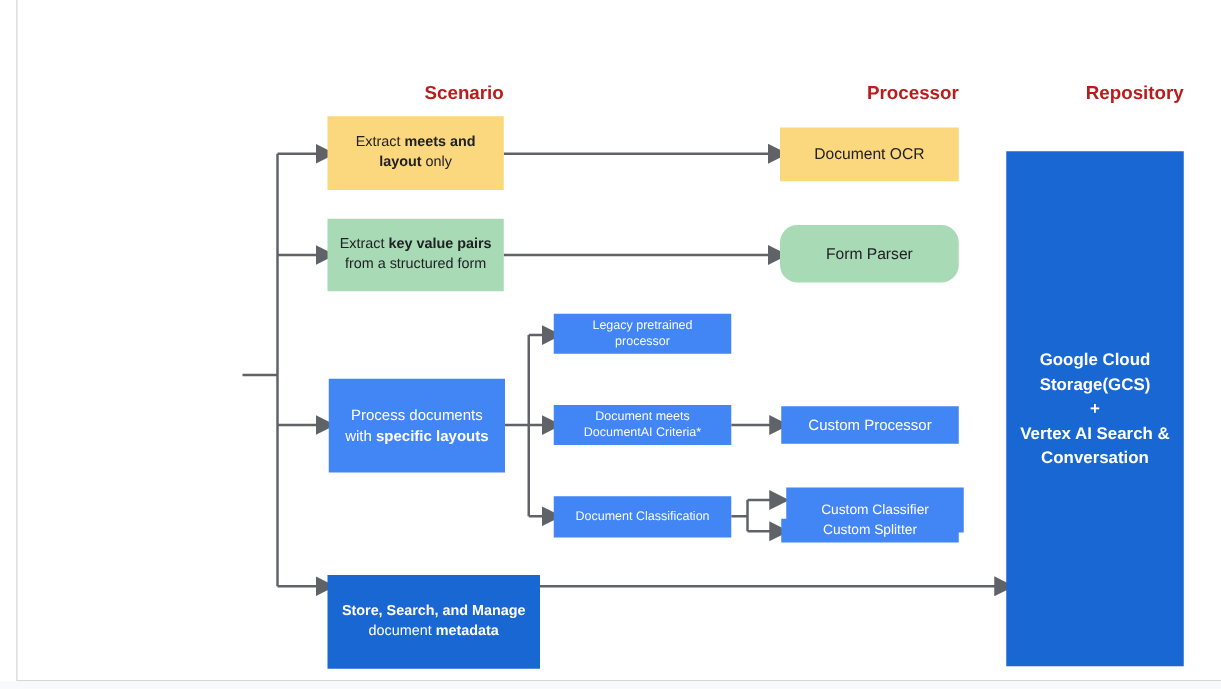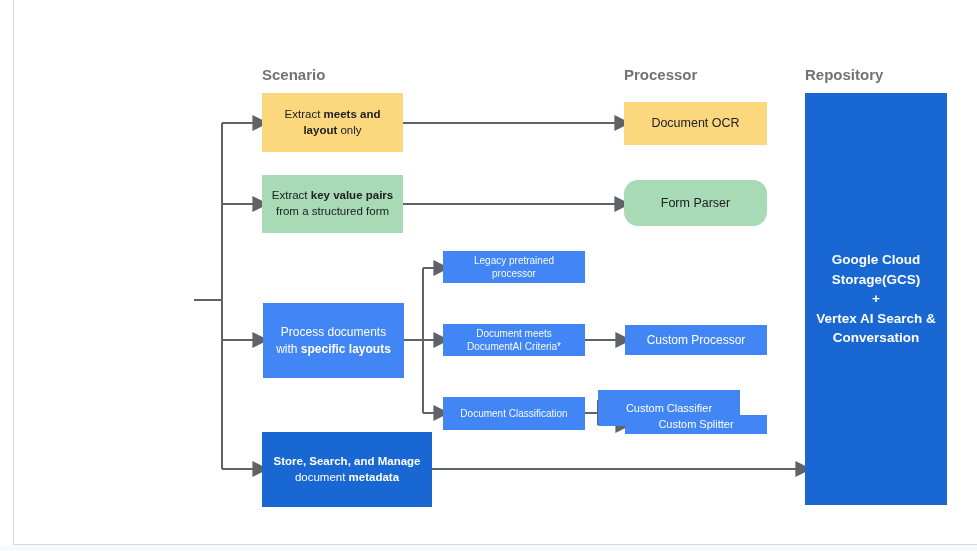--- a/index.html
+++ b/index.html
@@ -15,57 +15,57 @@
   .frame-left{position:absolute;left:13px;top:0;width:1px;height:544px;background:#d6d6d6;}
   .frame-bottom{position:absolute;left:13px;top:544px;width:964px;height:1px;background:#d6d6d6;}
   .below-strip{position:absolute;left:0;top:545px;width:977px;height:6px;background:#f8f9fa;}
 
   .diagram-title{
     position:absolute;left:240px;top:13px;width:500px;
     text-align:center;font-size:25px;font-weight:600;color:#202124;
     letter-spacing:0.2px;
   }
   .col-header{
-    position:absolute;top:66px;text-align:left;
-    font-size:15px;font-weight:bold;color:#737373;
+    position:absolute;top:66px;text-align:right;
+    font-size:15px;font-weight:bold;color:#b91c1c;
   }
   .col-header.scenario{left:262px;width:141px;}
   .col-header.processor{left:624px;width:143px;}
   .col-header.repository{left:805px;width:142px;}
 
   .node{
     position:absolute;display:flex;align-items:center;justify-content:center;
     text-align:center;box-sizing:border-box;padding:4px 8px;line-height:1.35;
   }
   .node b{font-weight:bold;}
 
   .start-node{
     left:37px;top:207px;width:157px;height:185px;
     background:var(--gray,#e8eaed);font-size:14px;line-height:1.55;color:#202124;
   }
   .yellow{background:var(--yellow,#fbd77e);color:#202124;}
   .green{background:var(--green,#a8dab5);color:#202124;}
   .blue{background:var(--blue,#4285f4);color:#ffffff;}
-  .darkblue{background:var(--dark_blue,#1967d2);color:#ffffff;}
+  .darkblue{background:var(--dark_blue,#1967d2);color:#ffffff;margin-top:28px;}
 
   .n-extract-text{left:262px;top:93px;width:141px;height:59px;font-size:11.5px;}
   .n-extract-pairs{left:262px;top:175px;width:141px;height:58px;font-size:11.5px;}
   .n-specific-layouts{left:263px;top:303px;width:141px;height:75px;font-size:12px;}
   .n-store-manage{left:262px;top:432px;width:170px;height:75px;font-size:11.5px;}
 
   .subnode{font-size:10px;line-height:1.3;color:rgba(255,255,255,0.96);}
   .n-legacy{left:443px;top:251px;width:142px;height:32px;}
   .n-criteria{left:443px;top:324px;width:142px;height:32px;}
   .n-classification{left:443px;top:397px;width:142px;height:33px;}
 
   .proc{font-weight:normal;font-size:12.5px;}
   .n-ocr{left:624px;top:102px;width:143px;height:43px;}
   .n-form-parser{left:624px;top:180px;width:143px;height:46px;border-radius:14px;}
   .n-custom-processor{left:625px;top:325px;width:142px;height:30px;font-size:12px;}
-  .n-custom-classifier{left:598px;top:390px;width:142px;height:36px;font-size:11px;padding:1px 6px;}
+  .n-custom-classifier{left:629px;top:390px;width:142px;height:36px;font-size:11px;padding:1px 6px;}
   .n-custom-splitter{left:625px;top:415px;width:142px;height:19px;font-size:11px;padding:1px 6px;}
 
   .n-repository{
     left:805px;top:93px;width:142px;height:412px;
     font-size:13.5px;font-weight:bold;line-height:1.45;flex-direction:column;
   }
   .n-repository .rep-line{width:100%;}
 
   svg.edges{position:absolute;left:0;top:0;pointer-events:none;}
 </style>

